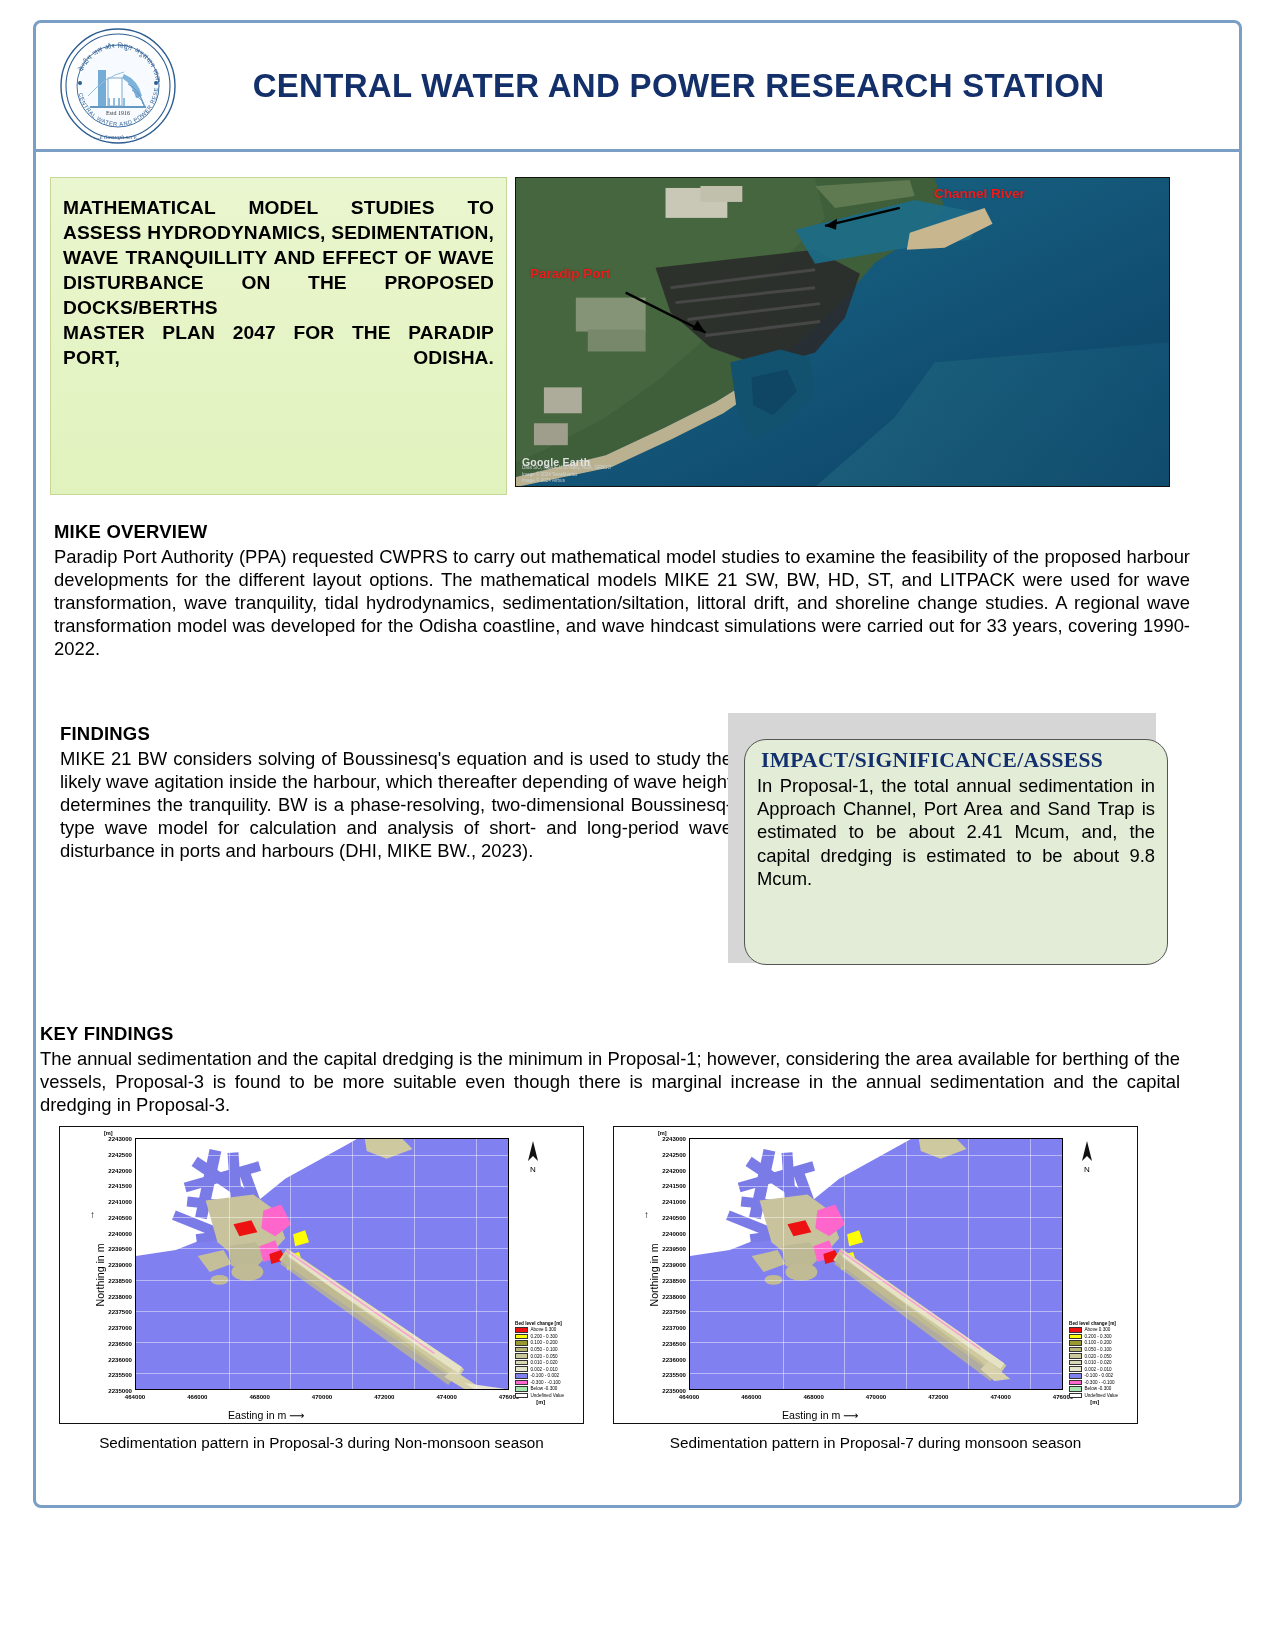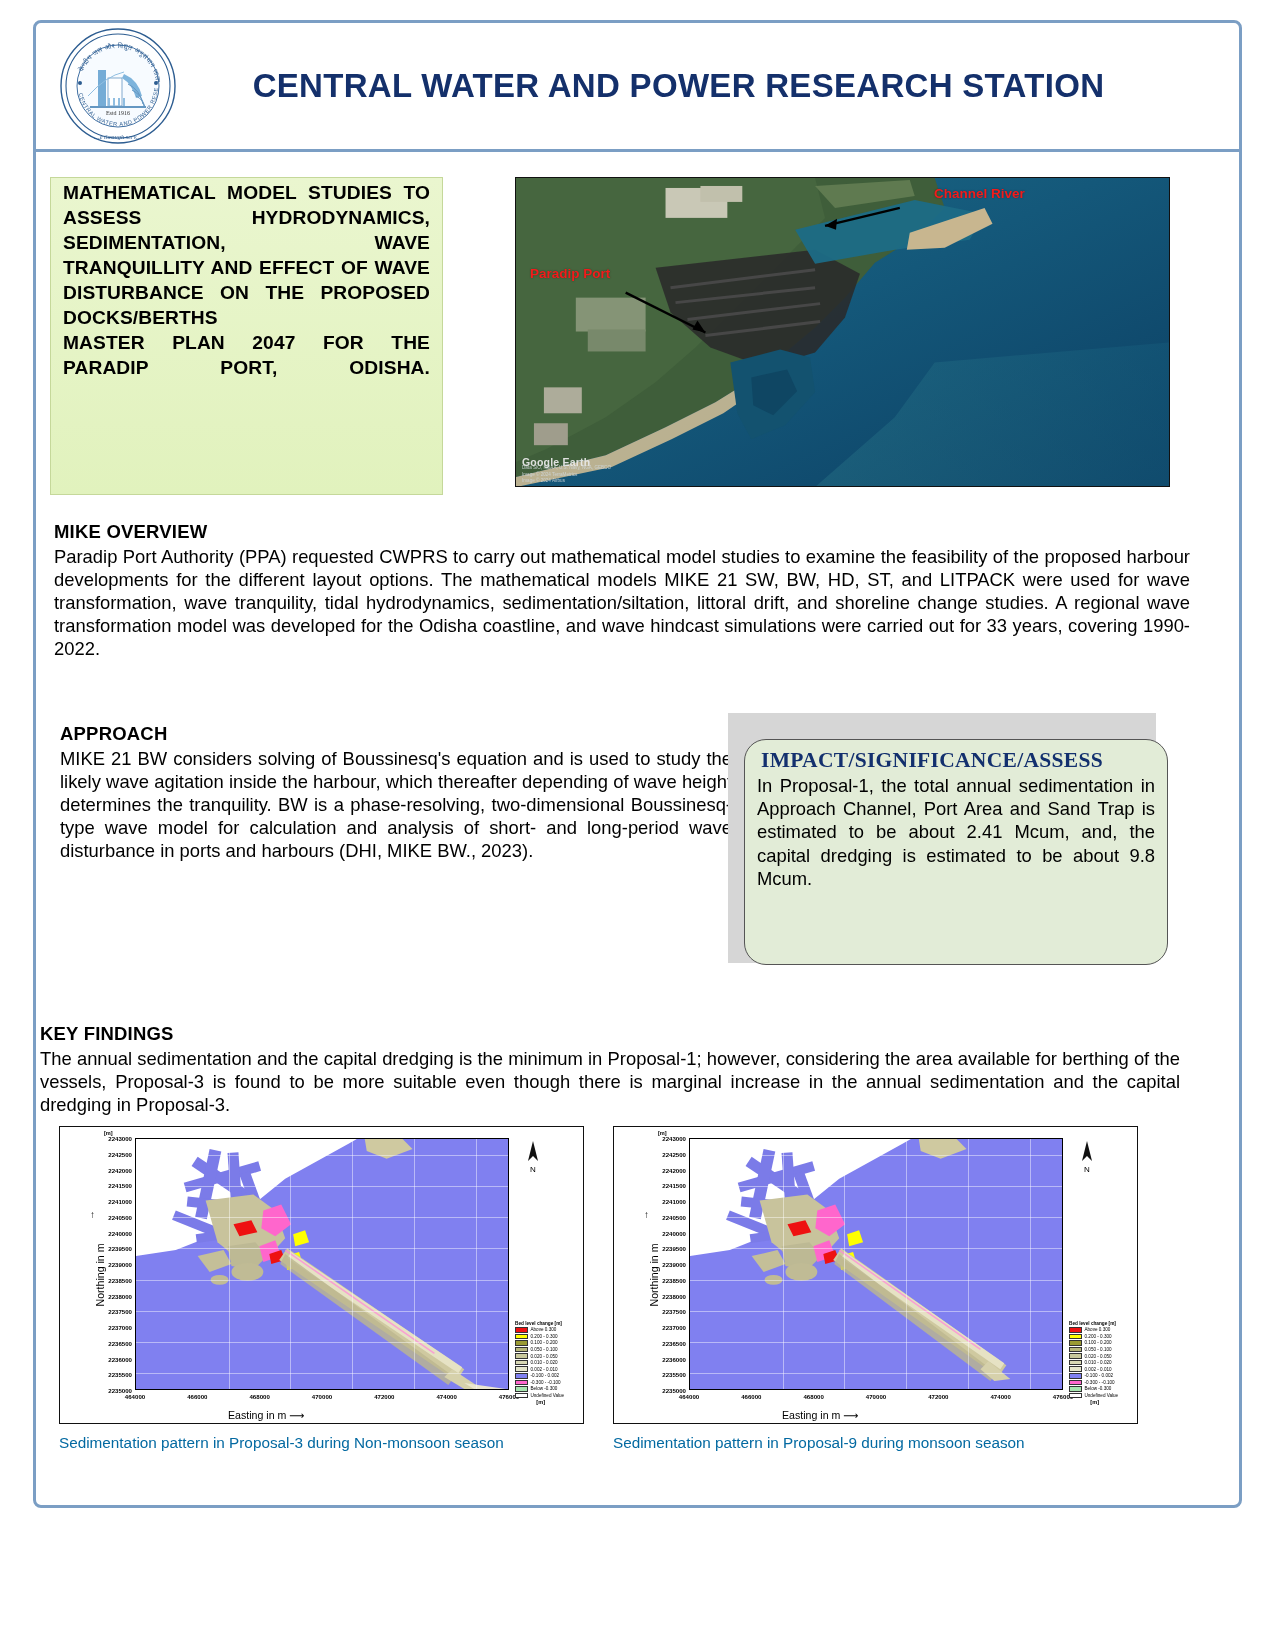--- a/index.html
+++ b/index.html
@@ -60,24 +60,24 @@
   
   .title-row {
     position:absolute;
     left:0; top:132px;
     width:100%;
     height:330px;
   }
   .title-box {
     position:absolute;
     left:14px; top:22px;
-    width:393px; height:318px;
+    width:457px; height:318px;
     background:linear-gradient(to bottom,#eaf6cf,#e1f2bd);
     border:1px solid #c5d89a;
-    padding:2px 12px 6px 12px;
+    padding:17px 12px 6px 12px;
     overflow:hidden;
   }
   .title-box p {
     margin:0;
     font-size:19.2px;
     font-weight:bold;
     line-height:1.305;
     text-align:justify;
     text-align-last:justify;
     color:#000;
@@ -309,22 +309,22 @@
   .legend-lb {
     font-size:4.6px;
     color:#000;
     margin-left:2.5px;
     white-space:nowrap;
   }
   .caption {
     position:absolute;
     top:308px;
     font-size:15.3px;
-    color:#0369a1;
-    text-align:left;
+    color:#000000;
+    text-align:center;
     white-space:nowrap;
   }
   .caption.left  { left:23px;  width:525px; }
   .caption.right { left:577px; width:525px; }
 </style>
 </head>
 <body>
 
 <div class="poster-frame">
 <div class="poster-inner">
@@ -439,21 +439,21 @@
 Image © 2024 Airbus</div>
     </div>
   </div>
 
   <div id="study-overview">
     <div class="sec-head">MIKE OVERVIEW</div>
     <p class="body-text">Paradip Port Authority (PPA) requested CWPRS to carry out mathematical model studies to examine the feasibility of the proposed harbour developments for the different layout options. The mathematical models MIKE 21 SW, BW, HD, ST, and LITPACK were used for wave transformation, wave tranquility, tidal hydrodynamics, sedimentation/siltation, littoral drift, and shoreline change studies. A regional wave transformation model was developed for the Odisha coastline, and wave hindcast simulations were carried out for 33 years, covering 1990-2022.</p>
   </div>
 
   <div id="approach">
-    <div class="sec-head">APPROACH</div>
+    <div class="sec-head">FINDINGS</div>
     <p class="body-text">MIKE 21 BW considers solving of Boussinesq's equation and is used to study the likely wave agitation inside the harbour, which thereafter depending of wave height determines the tranquility. BW is a phase-resolving, two-dimensional Boussinesq-type wave model for calculation and analysis of short- and long-period wave disturbance in ports and harbours (DHI, MIKE BW., 2023).</p>
   </div>
 
   <div class="impact-shadow"></div>
   <div class="impact-box">
     <div class="impact-title">IMPACT/SIGNIFICANCE/ASSESS</div>
     <p class="impact-text">In Proposal-1, the total annual sedimentation in Approach Channel, Port Area and Sand Trap is estimated to be about 2.41 Mcum, and, the capital dredging is estimated to be about 9.8 Mcum.</p>
   </div>
 
   <div id="key-findings">
@@ -740,17 +740,17 @@
                 <div class="legend-item">
                   <span class="legend-sw" style="background: rgb(255, 255, 255);"></span>
                   <span class="legend-lb">Undefined Value</span>
                 </div>
               </div>
         </div>
       </div>
     </div>
 
     <div class="caption left">Sedimentation pattern in Proposal-3 during Non-monsoon season</div>
-    <div class="caption right">Sedimentation pattern in Proposal-9 during monsoon season</div>
+    <div class="caption right">Sedimentation pattern in Proposal-7 during monsoon season</div>
   </div>
 
 </div>
 </div>
 
 </body></html>

